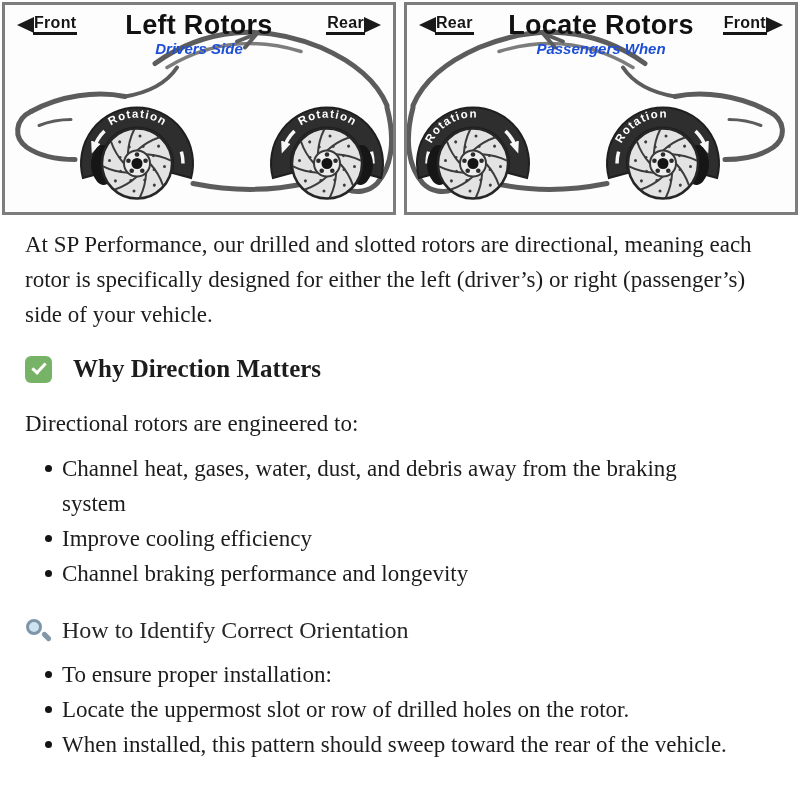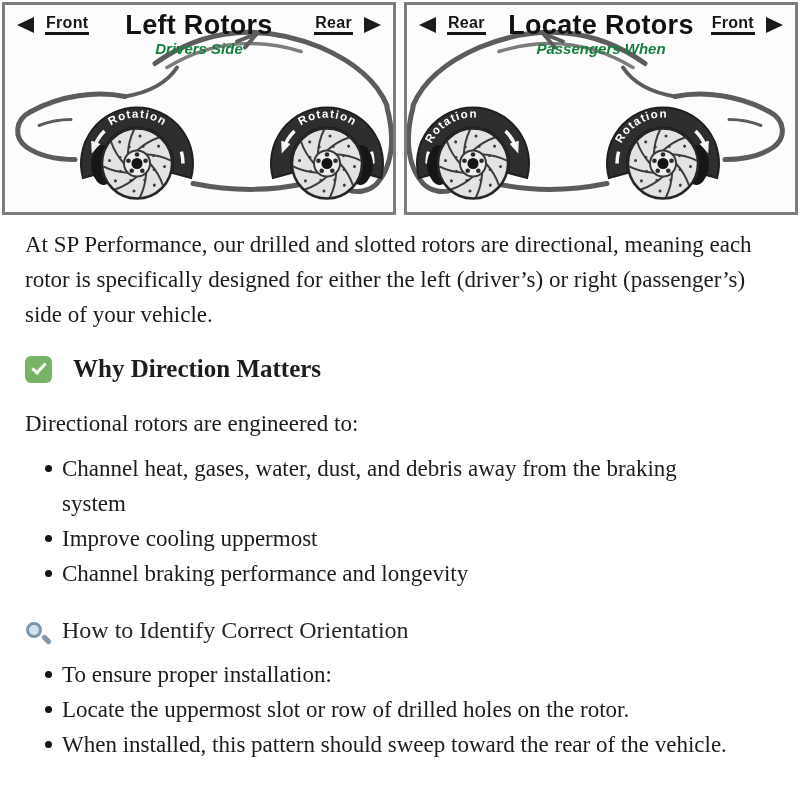--- a/index.html
+++ b/index.html
@@ -8,41 +8,41 @@
           font-family:"Liberation Serif", serif; color:#1c1c1c; }
 
   
   .diagram { display:flex; justify-content:space-between; padding:2px 2px 0 2px; }
   .panel { position:relative; width:394px; height:213px; border:3px solid #7d7d7d;
            background:#fdfdfd; }
   .car { position:absolute; left:0; top:0; width:388px; height:207px; }
   .panel-header { position:absolute; top:5px; left:12px; right:12px; display:flex;
                   justify-content:space-between; z-index:2;
                   font-family:"Liberation Sans", sans-serif; }
-  .dir { display:flex; align-items:center; gap:13px; margin-top:5px; height:20px; }
+  .dir { display:flex; align-items:center; gap:1px; margin-top:5px; height:20px; }
   .dir-word { font-weight:bold; font-size:16px; color:#151515; line-height:1.05;
               border-bottom:3px solid #151515; padding:0 1px 1px 1px; letter-spacing:0.3px; }
   .tri { width:0; height:0; border-top:8px solid transparent; border-bottom:8px solid transparent; }
   .tri-left  { border-right:17px solid #1a1a1a; margin-right:-2px; }
   .tri-right { border-left:17px solid #1a1a1a; margin-left:-2px; }
   .titles { position:absolute; left:50%; top:2px; transform:translateX(-50%);
             text-align:center; white-space:nowrap; }
   .panel-title { font-weight:bold; font-size:27px; line-height:1.0; color:#111;
                  font-family:"Liberation Sans", sans-serif; letter-spacing:0.3px; }
-  .panel-subtitle { font-style:italic; font-weight:bold; font-size:15px; color:#15803d;
+  .panel-subtitle { font-style:italic; font-weight:bold; font-size:15px; color:#1d4ed8;
                     font-family:"Liberation Sans", sans-serif; margin-top:1px; }
   .rotlabel { font-family:"Liberation Sans", sans-serif; font-size:11.5px; font-weight:bold;
               fill:#ffffff; letter-spacing:1.2px; }
 
   
   .article { padding:12px 28px 0 25px; }
   .intro { font-size:23px; line-height:35px; margin:0; max-width:745px; }
   .h-bold { display:flex; align-items:center; gap:21px; margin:20px 0 0 0;
             font-size:25px; font-weight:bold; line-height:34px; }
-  .h-plain { display:flex; align-items:flex-end; gap:10px; margin:22px 0 0 0;
+  .h-plain { display:flex; align-items:center; gap:10px; margin:22px 0 0 0;
              font-size:24px; font-weight:normal; line-height:34px; color:#262626; }
   .lead { font-size:23px; line-height:35px; margin:20px 0 0 0; }
   ul.blist { list-style:none; margin:10px 0 0 0; padding:0 0 0 37px; max-width:705px; }
   ul.blist li { font-size:23px; line-height:35px; position:relative; }
   ul.blist li::before { content:""; position:absolute; left:-17px; top:14px;
                         width:7px; height:7px; border-radius:50%; background:#141414; }
 
   
   .check-icon { width:27px; height:27px; border-radius:6px; background:#76b367;
                 display:inline-flex; align-items:center; justify-content:center; flex:none; }
@@ -200,21 +200,21 @@
       <span class="check-icon">
         <span class="check-stroke"></span>
       </span>
       <span>Why Direction Matters</span>
     </h2>
 
     <p class="lead">Directional rotors are engineered to:</p>
 
     <ul class="blist">
       <li>Channel heat, gases, water, dust, and debris away from the braking system</li>
-      <li>Improve cooling uppermost</li>
+      <li>Improve cooling efficiency</li>
       <li>Channel braking performance and longevity</li>
     </ul>
 
     <h3 class="h-plain">
       <span class="mag-icon">
         <span class="mag-lens"></span>
         <span class="mag-handle"></span>
       </span>
       <span>How to Identify Correct Orientation</span>
     </h3>

